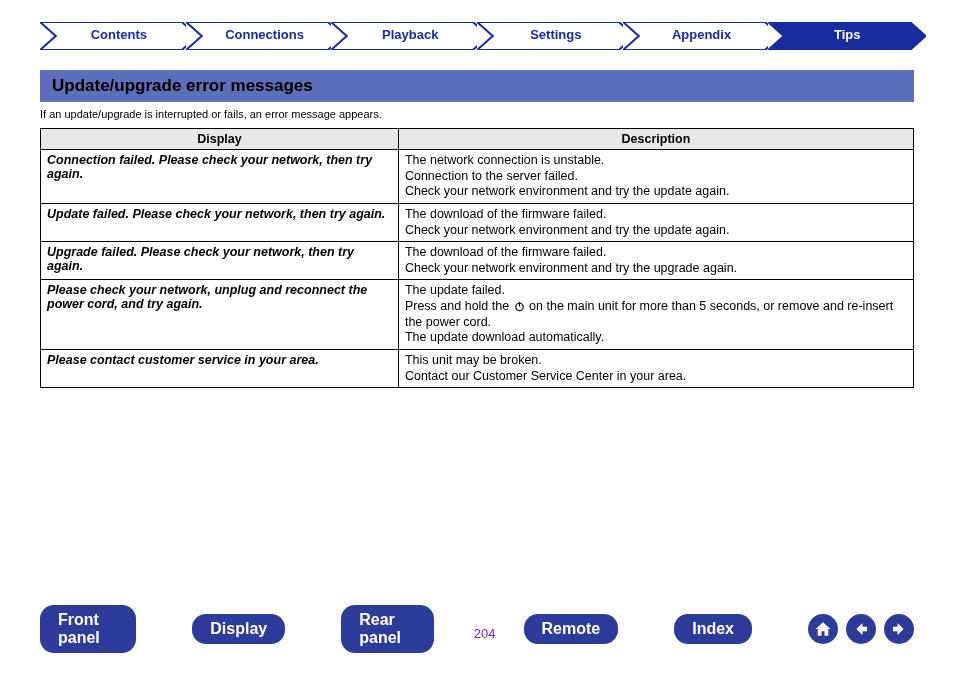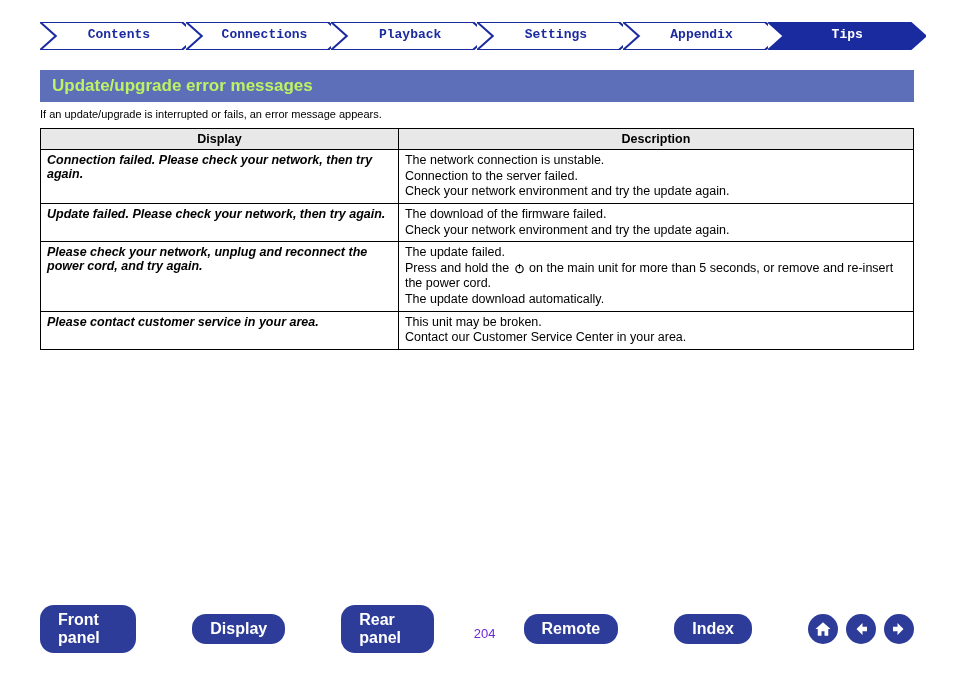--- a/index.html
+++ b/index.html
@@ -21,31 +21,30 @@
       flex: 1;
       height: 28px;
       line-height: 26px;
       text-align: center;
       font-size: 13px;
       font-weight: bold;
       color: #1a2a9f;
       cursor: pointer;
       background: #fff;
       margin-right: -12px;
-      font-family: Liberation Mono, monospace;
     }
     .tab svg { position: absolute; left: 0; top: 0; width: 100%; height: 100%; z-index: 0; }
     .tab span { position: relative; z-index: 1; }
     .tab.active { color: #fff; z-index: 2; }
     .tab:not(.active) { z-index: 1; }
 
     .section-title {
       margin: 20px 40px 6px 40px;
       background: #5d6fb8;
-      color: #bef264;
+      color: #000000;
       font-size: 17px;
       font-weight: bold;
       padding: 6px 12px;
     }
     .intro {
       margin: 6px 40px 8px 40px;
       font-size: 11px;
     }
     table {
       margin: 0 40px;
@@ -155,20 +154,27 @@
           <div>The network connection is unstable.</div>
           <div>Connection to the server failed.</div>
           <div>Check your network environment and try the update again.</div>
         </td>
       </tr>
       <tr>
         <td class="display-col">Update failed. Please check your network, then try again.</td>
         <td class="desc-col">
           <div>The download of the firmware failed.</div>
           <div>Check your network environment and try the update again.</div>
+        </td>
+      </tr>
+      <tr>
+        <td class="display-col">Upgrade failed. Please check your network, then try again.</td>
+        <td class="desc-col">
+          <div>The download of the firmware failed.</div>
+          <div>Check your network environment and try the upgrade again.</div>
         </td>
       </tr>
       <tr>
         <td class="display-col">Please check your network, unplug and reconnect the power cord, and try again.</td>
         <td class="desc-col">
           <div>The update failed.</div>
           <div>Press and hold the <span><svg class="power-icon" width="11" height="11" viewBox="0 0 24 24">
                 <circle cx="12" cy="13" r="8" fill="none" stroke="#000" stroke-width="2.5"></circle>
                 <line x1="12" y1="2" x2="12" y2="12" stroke="#000" stroke-width="2.5"></line>
               </svg></span> on the main unit for more than 5 seconds, or remove and re-insert the power cord.</div>

